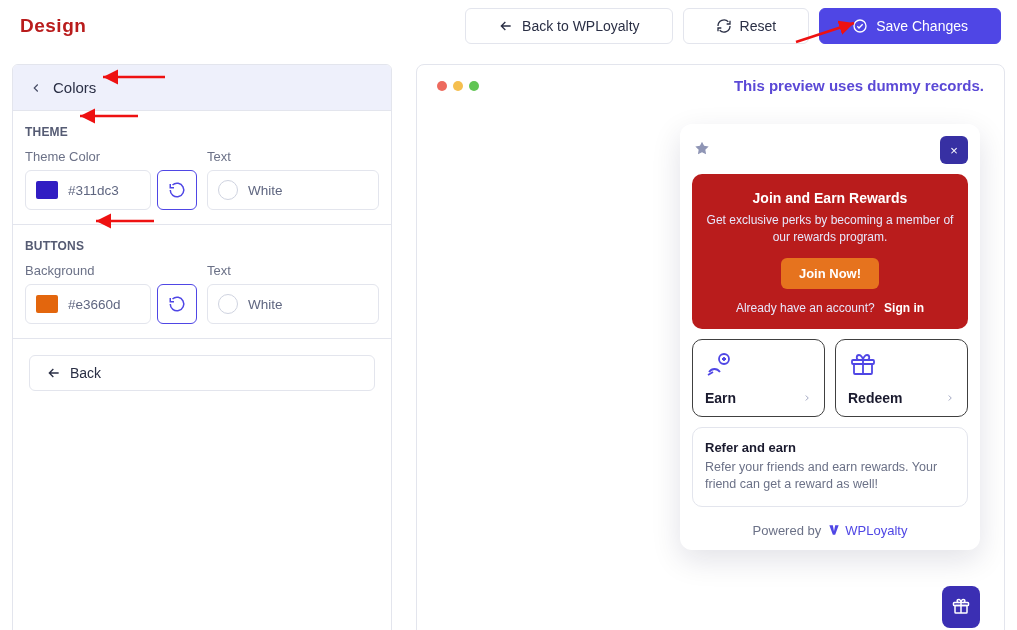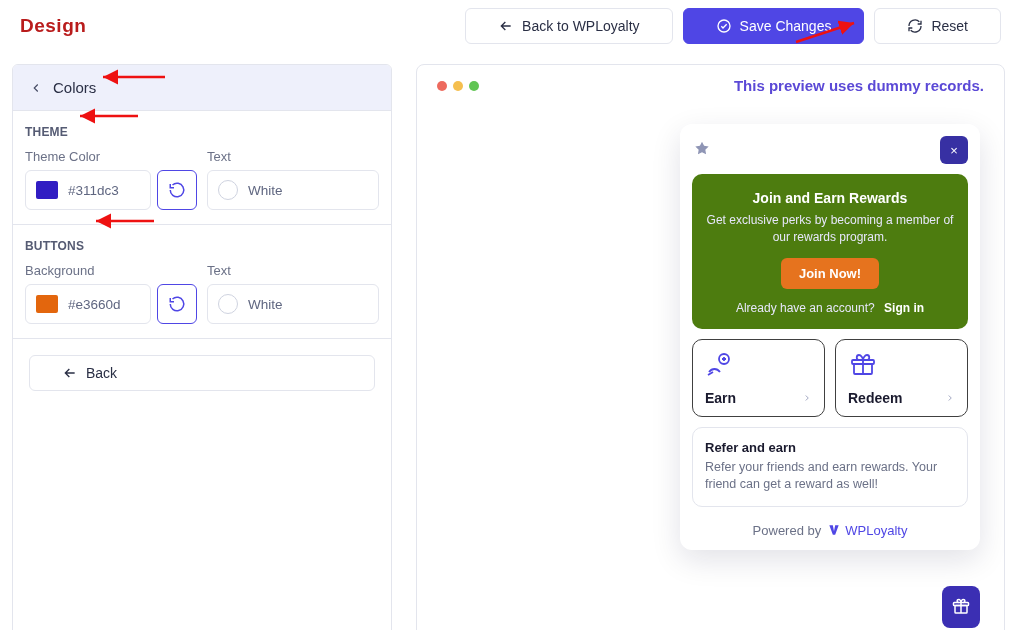--- a/index.html
+++ b/index.html
@@ -32,40 +32,40 @@
     .color-row { display: flex; gap: 10px; padding: 0 12px; }
     .color-col { flex: 1; }
     .field-label { font-size: 13px; color: #6b7187; margin: 8px 0 6px 0; }
     .color-input-group { display: flex; gap: 6px; }
     .color-box { display: flex; align-items: center; gap: 10px; border: 1px solid #e3e5ed; border-radius: 6px; padding: 9px 10px; flex: 1; }
     .swatch { width: 22px; height: 18px; border-radius: 2px; }
     .swatch.white { border: 1px solid #cfd3e0; }
     .color-val { font-size: 13.5px; color: #5f6680; }
     .reset-swatch { width: 40px; height: 40px; border: 1.5px solid #4f46e5; border-radius: 6px; display: flex; align-items: center; justify-content: center; color: #4f46e5; cursor: pointer; background:#fff;}
 
-    .back-btn { margin: 16px; display: inline-flex; align-items: center; gap: 8px; padding: 9px 32px; border: 1px solid #e3e5ed; border-radius: 6px; background: #fff; font-size: 14px; color: #2a2f45; cursor: pointer; }
+    .back-btn { margin: 16px; display: inline-flex; align-items: center; gap: 8px; padding: 9px 16px; border: 1px solid #e3e5ed; border-radius: 6px; background: #fff; font-size: 14px; color: #2a2f45; cursor: pointer; }
 
     
     .preview-wrap { flex: 1; border: 1px solid #e3e5ed; border-radius: 8px; overflow: hidden; position: relative; background: #fff; }
     .preview-topbar { display: flex; align-items: center; padding: 12px 20px; font-weight: bold; }
     .traffic { display: flex; gap: 6px; }
     .dot { width: 10px; height: 10px; border-radius: 50%; }
     .dot.r { background: #ed6a5e; }
     .dot.y { background: #f5bf4f; }
     .dot.g { background: #61c554; }
     .preview-note { margin-left: auto; font-size: 15px; color: #5b49d6; }
     .preview-body { position: relative; height: calc(100% - 44px); background: #fff; }
 
     
     .widget { position: absolute; right: 24px; top: 18px; width: 300px; background: #fff; border-radius: 12px; box-shadow: 0 10px 30px rgba(20,20,60,0.12); padding: 12px; }
     .widget-top { display: flex; align-items: center; justify-content: space-between; }
     .widget-logo { width: 20px; height: 20px; color: #8f95b5; }
     .widget-close { width: 28px; height: 28px; border-radius: 6px; background: #3730a3; color: #fff; display:flex; align-items:center; justify-content:center; font-size:13px; cursor:pointer; }
 
-    .hero { margin-top: 10px; background: #4d7c0f; border-radius: 10px; padding: 16px 14px 14px 14px; text-align: center; color: #fff; }
+    .hero { margin-top: 10px; background: #b91c1c; border-radius: 10px; padding: 16px 14px 14px 14px; text-align: center; color: #fff; }
     .hero-title { font-weight: 700; font-size: 14px; margin-bottom: 6px; }
     .hero-sub { font-size: 12px; line-height: 1.4; color: #e7e7fb; margin-bottom: 12px; }
     .hero-btn { display:inline-block; background: #e6731e; color:#fff; font-weight:700; font-size:13px; padding: 8px 18px; border-radius: 6px; cursor:pointer; }
     .hero-signin { margin-top: 12px; font-size: 12px; color: #e7e7fb; }
     .hero-signin a { color: #fff; font-weight: 700; margin-left: 6px; text-decoration: none; }
 
     .tiles { display:flex; gap: 10px; margin-top: 10px; }
     .tile { flex:1; background:#fff; border:1px solid #404040; border-radius:10px; padding: 12px 12px 10px 12px; cursor:pointer; }
     .tile-ico { color:#4f46e5; height: 28px; }
     .tile-row { display:flex; align-items:center; justify-content:space-between; margin-top:10px; }
@@ -88,32 +88,32 @@
 
 <div class="topbar">
   <div class="topbar-title">Design</div>
   <div class="topbar-spacer"></div>
   <button class="btn">
     <svg viewBox="0 0 24 24" fill="none" stroke="currentColor" stroke-width="2">
         <path d="M19 12H5M11 18l-6-6 6-6"></path>
       </svg>
     <span>Back to WPLoyalty</span>
   </button>
+  <button class="btn">
+    <svg viewBox="0 0 24 24" fill="none" stroke="currentColor" stroke-width="2">
+        <path d="M3 12a9 9 0 0 1 15.5-6.3M21 12a9 9 0 0 1-15.5 6.3M21 4v5h-5M3 20v-5h5"></path>
+      </svg>
+    <span>Reset</span>
+  </button>
   <button class="btn btn-primary">
     <svg viewBox="0 0 24 24" fill="none" stroke="currentColor" stroke-width="2">
         <circle cx="12" cy="12" r="9"></circle>
         <path d="M8 12.5l2.5 2.5L16 9.5"></path>
       </svg>
     <span>Save Changes</span>
-  </button>
-  <button class="btn">
-    <svg viewBox="0 0 24 24" fill="none" stroke="currentColor" stroke-width="2">
-        <path d="M3 12a9 9 0 0 1 15.5-6.3M21 12a9 9 0 0 1-15.5 6.3M21 4v5h-5M3 20v-5h5"></path>
-      </svg>
-    <span>Reset</span>
   </button>
 </div>
 
 <svg class="arrow" style="left:794px; top:18px; width:68px; height:28px;" viewBox="0 0 68 28">
   <defs>
       <marker id="ah1" markerWidth="8" markerHeight="8" refX="6" refY="3" orient="auto">
         <path d="M0,0 L6,3 L0,6 Z" fill="#e11"></path>
       </marker>
     </defs>
   <line x1="2" y1="24" x2="60" y2="5" stroke="#e11" stroke-width="2.5" marker-end="url(#ah1)"></line>

